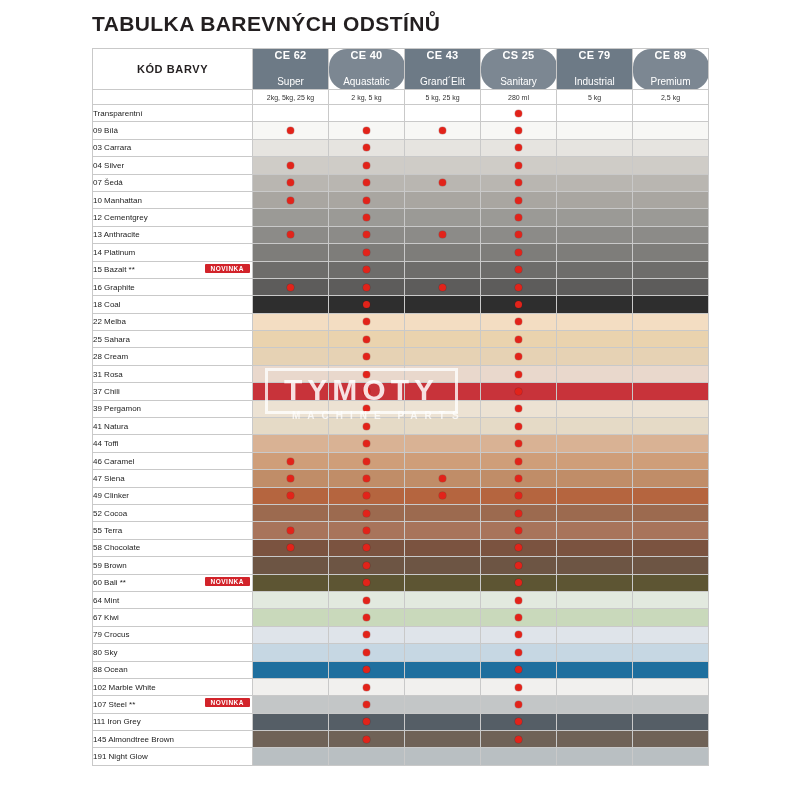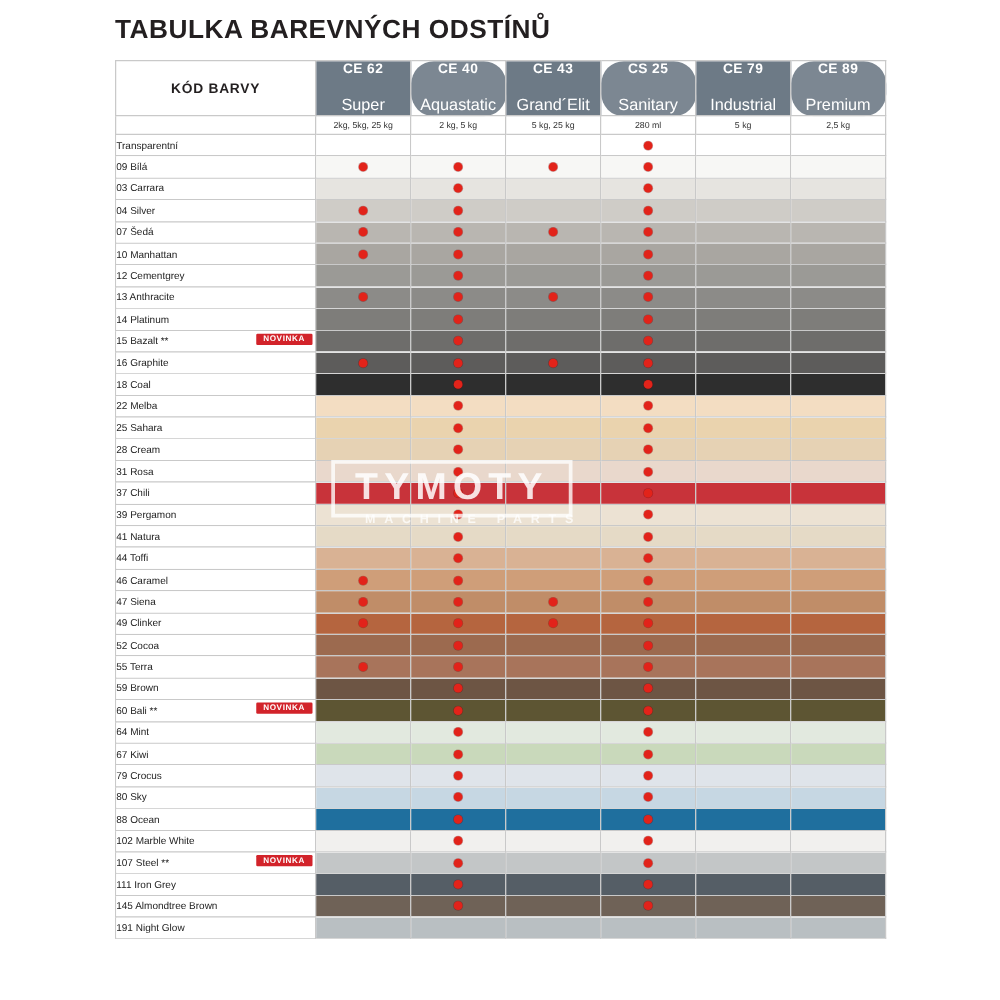--- a/index.html
+++ b/index.html
@@ -38,21 +38,21 @@
     background:#ffffff;
     font-size:11px;font-weight:bold;letter-spacing:.6px;
     color:#231f20;text-align:center;
     height:40px;
   }
   th.hprod{
     background:#6d7a86;color:#ffffff;text-align:center;height:40px;
     line-height:1.25;
   }
   th.hprod .pcode{font-size:11px;font-weight:bold;letter-spacing:.3px;display:block;}
-  th.hprod .pname{font-size:13px;font-weight:normal;display:block;margin-top:13px;}
+  th.hprod .pname{font-size:10px;font-weight:normal;display:block;margin-top:13px;}
   th.hprod.alt{background:#7c8792;border-radius:18px;}
 
   tr.sizes td{
     height:14px;text-align:center;font-size:7px;color:#333;background:#fff;
   }
   tr.sizes td.lbl{background:#fff;}
 
   
   td.nm{
     position:relative;
@@ -502,20 +502,35 @@
             <span class="dot"></span>
           </td>
           <td class="sw" style="background: rgb(168, 116, 91);"></td>
           <td class="sw" style="background: rgb(168, 116, 91);">
             <span class="dot"></span>
           </td>
           <td class="sw" style="background: rgb(168, 116, 91);"></td>
           <td class="sw" style="background: rgb(168, 116, 91);"></td>
         </tr>
         <tr>
+          <td class="nm"><span class="rcode">58 Chocolate</span></td>
+          <td class="sw" style="background: rgb(123, 83, 64);">
+            <span class="dot"></span>
+          </td>
+          <td class="sw" style="background: rgb(123, 83, 64);">
+            <span class="dot"></span>
+          </td>
+          <td class="sw" style="background: rgb(123, 83, 64);"></td>
+          <td class="sw" style="background: rgb(123, 83, 64);">
+            <span class="dot"></span>
+          </td>
+          <td class="sw" style="background: rgb(123, 83, 64);"></td>
+          <td class="sw" style="background: rgb(123, 83, 64);"></td>
+        </tr>
+        <tr>
           <td class="nm"><span class="rcode">59 Brown</span></td>
           <td class="sw" style="background: rgb(109, 85, 68);"></td>
           <td class="sw" style="background: rgb(109, 85, 68);">
             <span class="dot"></span>
           </td>
           <td class="sw" style="background: rgb(109, 85, 68);"></td>
           <td class="sw" style="background: rgb(109, 85, 68);">
             <span class="dot"></span>
           </td>
           <td class="sw" style="background: rgb(109, 85, 68);"></td>

